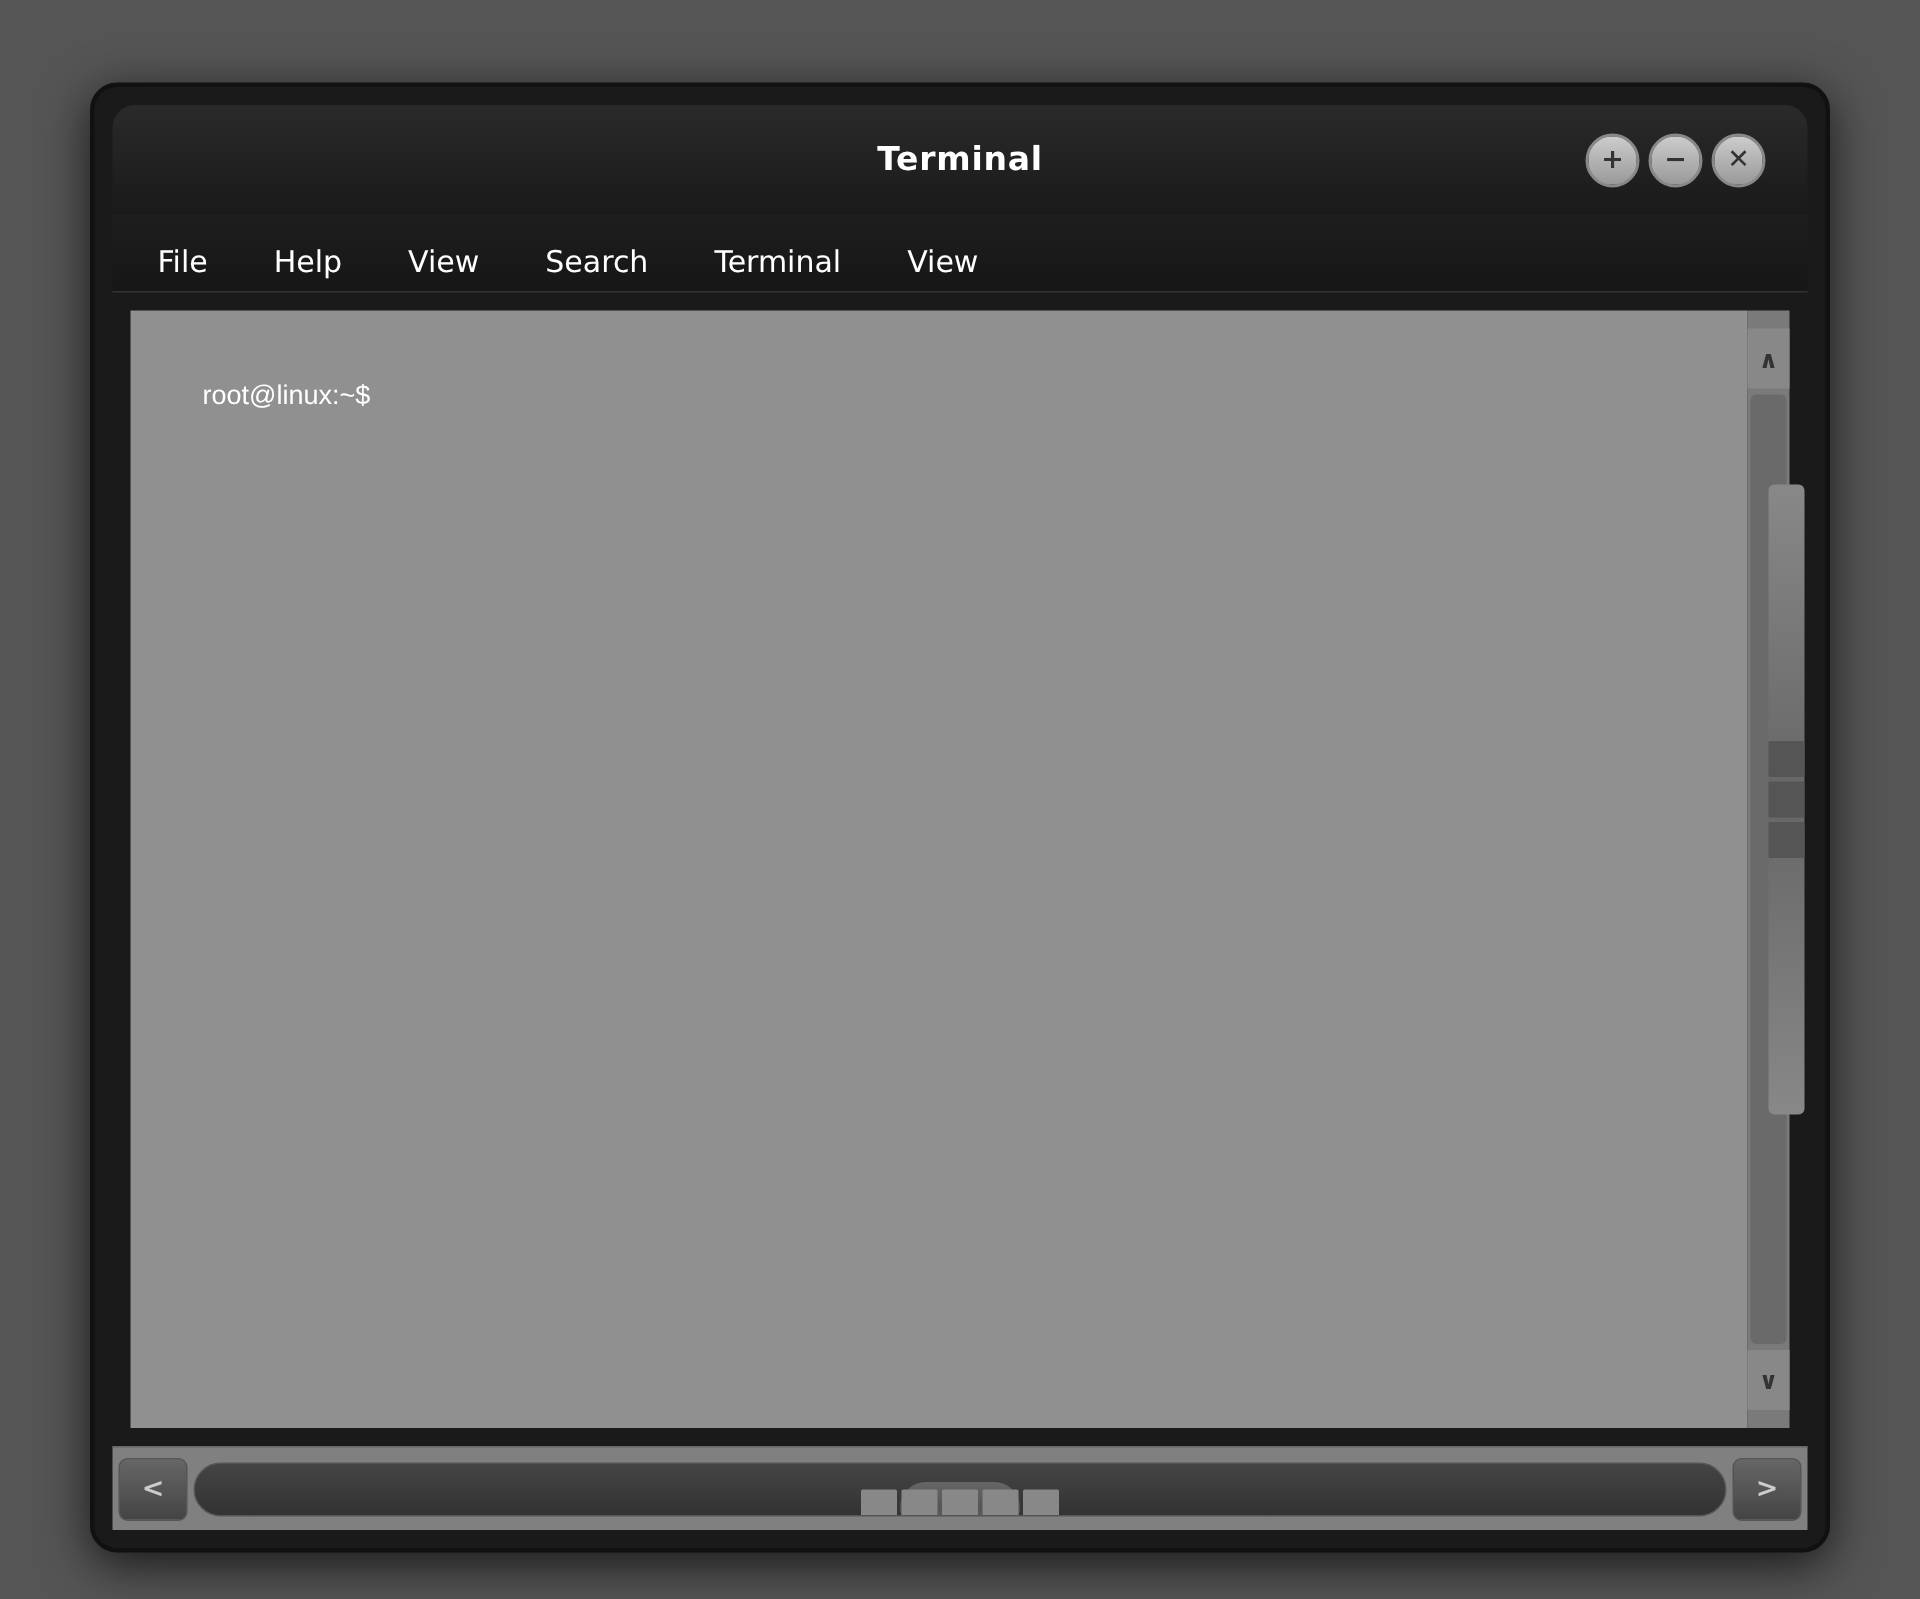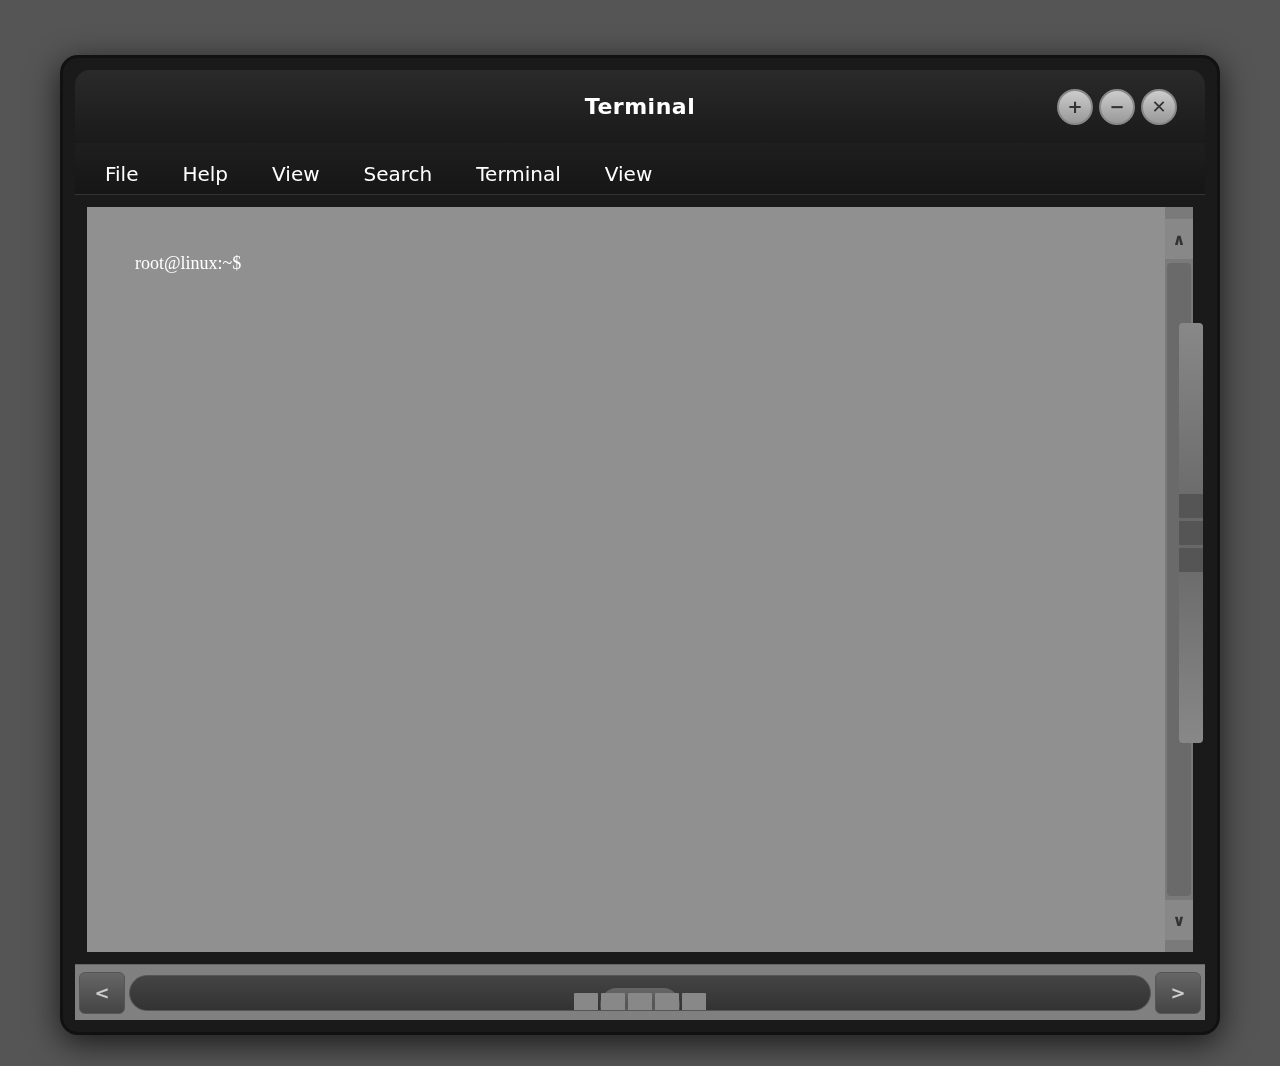--- a/index.html
+++ b/index.html
@@ -102,21 +102,21 @@
       position: relative;
       overflow: hidden;
       display: flex;
       flex-direction: column;
     }
 
     .terminal-output {
       flex: 1;
       padding: 10px 12px;
       color: #ffffff;
-      font-family: Liberation Serif, serif;
+      font-family: Liberation Sans, sans-serif;
       font-size: 18px;
       overflow: hidden;
     }
 
     .prompt-line {
       display: flex;
       align-items: center;
     }
 
     .scrollbar-vertical {

